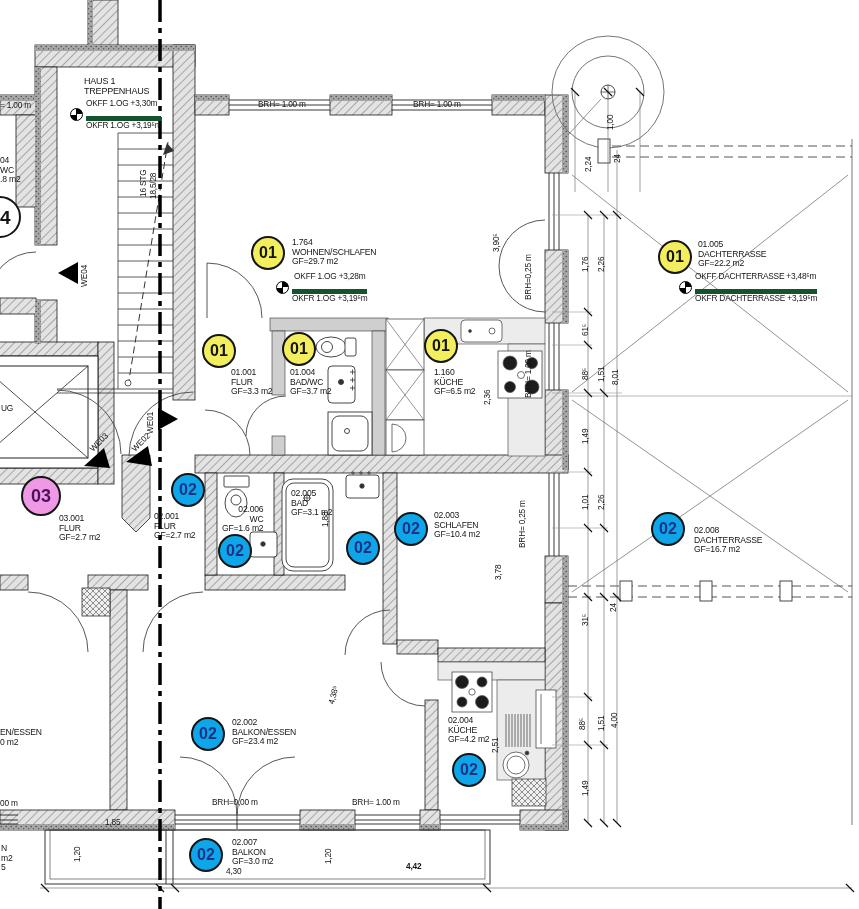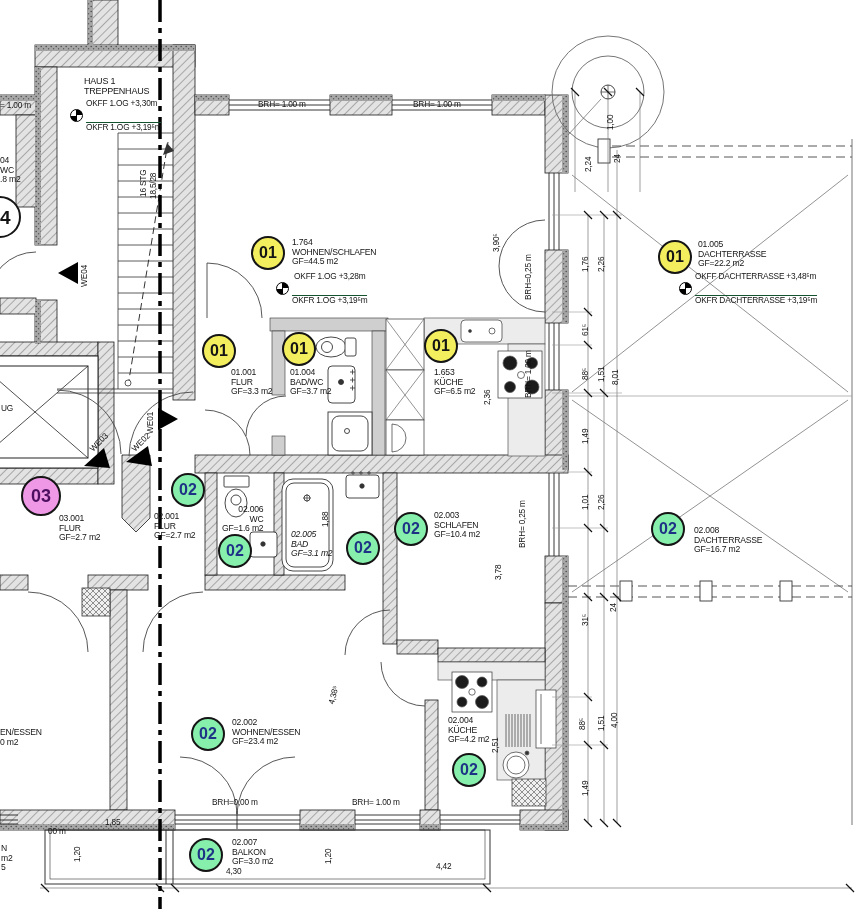--- a/index.html
+++ b/index.html
@@ -4,27 +4,27 @@
 <style>
   html,body{margin:0;padding:0;background:#fff;}
   #plan{position:relative;width:859px;height:909px;background:#ffffff;overflow:hidden;
         font-family:"Liberation Sans",sans-serif;color:#141414;}
   #plan svg{position:absolute;left:0;top:0;}
   .badge{position:absolute;width:34px;height:34px;border:2.4px solid #151515;border-radius:50%;
          display:flex;align-items:center;justify-content:center;
          font:700 16px/1 "Liberation Sans",sans-serif;color:#141414;box-sizing:border-box;
          background:#fff;z-index:5;}
   .b01{background:#f3ee5e;}
-  .b02{background:#86efac;color:#1e3286;}
+  .b02{background:#0ea5e9;color:#1e3286;}
   .b03{background:#ef99e6;color:#4d1060;width:40px;height:40px;font-size:18px;}
   .b04{background:#ffffff;width:42px;height:42px;font-size:19px;}
   .rl{position:absolute;font-size:8.6px;line-height:9.6px;letter-spacing:-0.2px;z-index:4;}
   .rl div{white-space:nowrap;}
   .lvl{position:absolute;display:flex;gap:3px;font-size:8.3px;line-height:9.4px;letter-spacing:-0.2px;z-index:4;}
-  .lvl .l1{border-bottom:1px solid #14532d;padding-bottom:14px;white-space:nowrap;}
+  .lvl .l1{border-bottom:5px solid #14532d;padding-bottom:8px;white-space:nowrap;}
   .lvl .l2{white-space:nowrap;}
   .sym{width:11px;height:11px;border:1px solid #000;border-radius:50%;align-self:center;flex:0 0 auto;
        background:conic-gradient(#000 0 90deg,#fff 90deg 180deg,#000 180deg 270deg,#fff 270deg);}
   .dim,.brh,.cut{position:absolute;font-size:8.3px;line-height:9.4px;letter-spacing:-0.2px;white-space:nowrap;z-index:4;}
   .v{transform:rotate(-90deg);transform-origin:0 0;}
   .v75{transform:rotate(-75deg);transform-origin:0 0;}
   .v45{transform:rotate(-45deg);transform-origin:0 0;}
   .we{position:absolute;font-size:8.2px;white-space:nowrap;z-index:4;}
   .title{position:absolute;font-size:9px;line-height:10px;letter-spacing:-0.2px;z-index:4;}
 </style>
@@ -344,21 +344,21 @@
         <div class="l2">OKFR 1.OG +3,19⁵m</div>
       </div>
 </div>
 <div class="dim v" style="left:139px;top:197px;"><span>16 STG</span></div>
 <div class="dim v" style="left:149px;top:199px;"><span>18,5/28</span></div>
 
 <div class="badge b01" style="left:251px;top:236px;">01</div>
 <div class="rl" style="left:292px;top:238px;">
   <div>1.764</div>
       <div>WOHNEN/SCHLAFEN</div>
-      <div>GF=44.5 m2</div>
+      <div>GF=29.7 m2</div>
 </div>
 <div class="lvl" style="left:276px;top:272px;text-align:center;">
   <span class="sym"></span>
   <div>
         <div class="l1">OKFF 1.OG +3,28m</div>
         <div class="l2">OKFR 1.OG +3,19⁵m</div>
       </div>
 </div>
 
 <div class="badge b01" style="left:202px;top:334px;">01</div>
@@ -370,21 +370,21 @@
 
 <div class="badge b01" style="left:282px;top:332px;">01</div>
 <div class="rl" style="left:290px;top:368px;">
   <div>01.004</div>
       <div>BAD/WC</div>
       <div>GF=3.7 m2</div>
 </div>
 
 <div class="badge b01" style="left:424px;top:329px;">01</div>
 <div class="rl" style="left:434px;top:368px;">
-  <div>1.653</div>
+  <div>1.160</div>
       <div>KÜCHE</div>
       <div>GF=6.5 m2</div>
 </div>
 
 <div class="badge b01" style="left:658px;top:240px;">01</div>
 <div class="rl" style="left:698px;top:240px;">
   <div>01.005</div>
       <div>DACHTERRASSE</div>
       <div>GF=22.2 m2</div>
 </div>
@@ -411,21 +411,21 @@
 </div>
 
 <div class="badge b02" style="left:218px;top:534px;">02</div>
 <div class="rl" style="left:222px;top:505px;text-align:right;">
   <div>02.006</div>
       <div>WC</div>
       <div>GF=1.6 m2</div>
 </div>
 
 <div class="badge b02" style="left:346px;top:531px;">02</div>
-<div class="rl" style="left:291px;top:530px;font-style:italic;">
+<div class="rl" style="left:291px;top:489px;">
   <div>02.005</div>
       <div>BAD</div>
       <div>GF=3.1 m2</div>
 </div>
 
 <div class="badge b02" style="left:394px;top:512px;">02</div>
 <div class="rl" style="left:434px;top:511px;">
   <div>02.003</div>
       <div>SCHLAFEN</div>
       <div>GF=10.4 m2</div>
@@ -434,21 +434,21 @@
 <div class="badge b02" style="left:651px;top:512px;">02</div>
 <div class="rl" style="left:694px;top:526px;">
   <div>02.008</div>
       <div>DACHTERRASSE</div>
       <div>GF=16.7 m2</div>
 </div>
 
 <div class="badge b02" style="left:191px;top:717px;">02</div>
 <div class="rl" style="left:232px;top:718px;">
   <div>02.002</div>
-      <div>WOHNEN/ESSEN</div>
+      <div>BALKON/ESSEN</div>
       <div>GF=23.4 m2</div>
 </div>
 
 <div class="badge b02" style="left:452px;top:753px;">02</div>
 <div class="rl" style="left:448px;top:716px;">
   <div>02.004</div>
       <div>KÜCHE</div>
       <div>GF=4.2 m2</div>
 </div>
 
@@ -463,21 +463,21 @@
 <div class="rl" style="left:0px;top:156px;">
   <div>04</div>
   <div>WC</div>
   <div>.8 m2</div>
 </div>
 <div class="cut" style="left:1px;top:404px;">UG</div>
 <div class="rl" style="left:0px;top:728px;">
   <div>EN/ESSEN</div>
   <div>0 m2</div>
 </div>
-<div class="cut" style="left:0px;top:827px;padding-left:48px;">00 m</div>
+<div class="cut" style="left:0px;top:799px;">00 m</div>
 <div class="rl" style="left:1px;top:844px;">
   <div>N</div>
   <div>m2</div>
   <div>5</div>
 </div>
 <div class="brh" style="left:0px;top:101px;">= 1.00 m</div>
 
 <div class="brh" style="left:258px;top:100px;">BRH= 1.00 m</div>
 <div class="brh" style="left:413px;top:100px;">BRH= 1.00 m</div>
 <div class="brh v" style="left:524px;top:300px;">BRH=0,25 m</div>
@@ -512,15 +512,15 @@
 <div class="dim v" style="left:492px;top:252px;">3,90⁵</div>
 <div class="dim v" style="left:483px;top:405px;">2,36</div>
 <div class="dim v" style="left:321px;top:527px;">1,88</div>
 <div class="dim v" style="left:494px;top:580px;">3,78</div>
 <div class="dim v75" style="left:327px;top:703px;">4,38⁵</div>
 <div class="dim v" style="left:491px;top:753px;">2,51</div>
 <div class="dim v" style="left:73px;top:862px;">1,20</div>
 <div class="dim" style="left:105px;top:818px;text-align:right;">1,85</div>
 <div class="dim" style="left:226px;top:867px;">4,30</div>
 <div class="dim v" style="left:324px;top:864px;">1,20</div>
-<div class="dim" style="left:436px;top:862px;">4,42</div>
+<div class="dim" style="left:406px;top:862px;font-weight:bold;">4,42</div>
 
 </div>
 
 </body></html>

